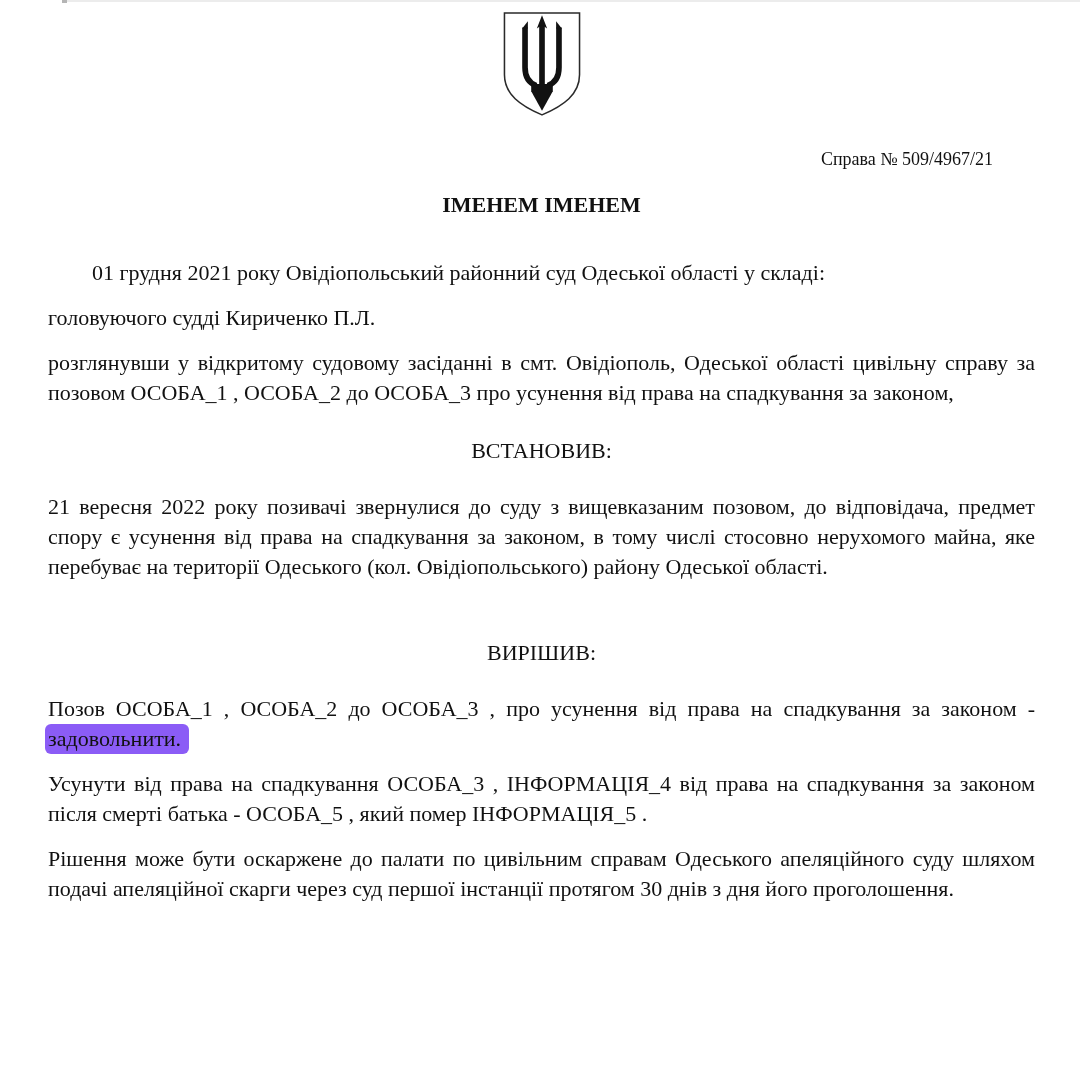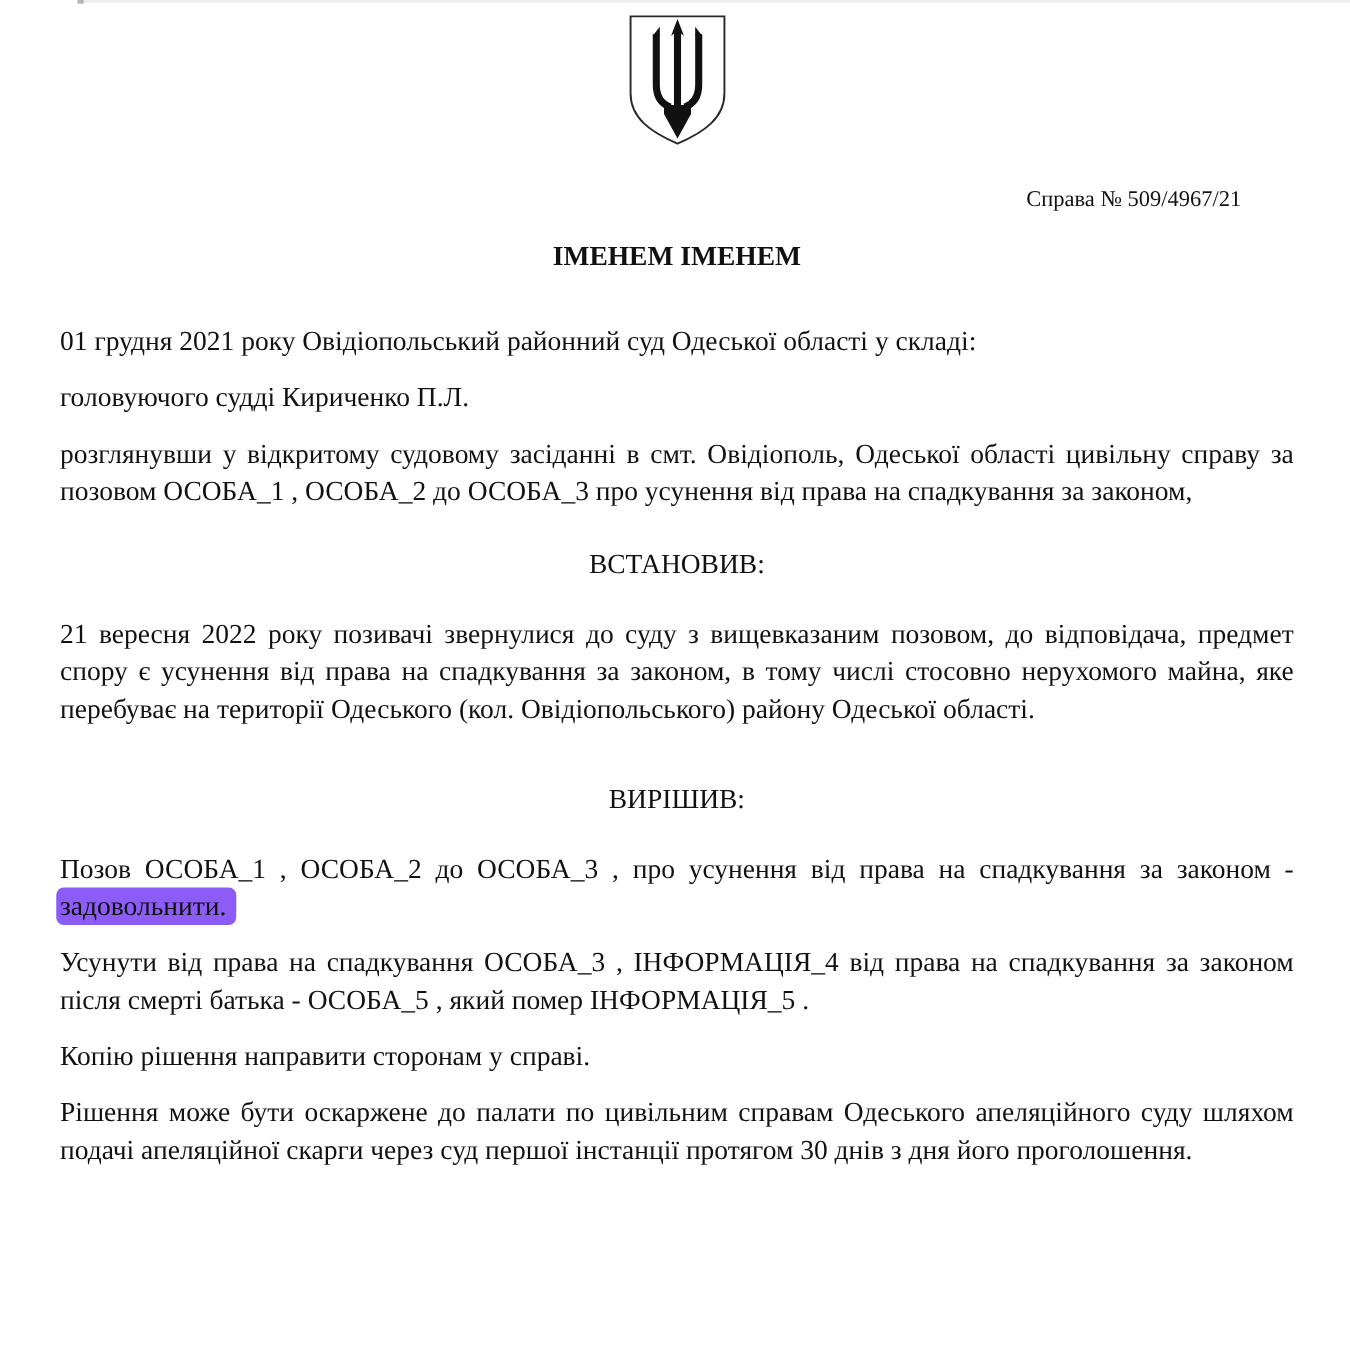--- a/index.html
+++ b/index.html
@@ -56,29 +56,29 @@
     line-height: 30px;
   }
   .title-1 { margin-top: 24px; }
   .title-2 { margin-top: 16px; }
   .body-text p {
     font-size: 22px;
     line-height: 30px;
     margin: 15px 0;
     text-align: justify;
   }
-  .body-text p.first-para { margin-top: 38px; }
+  .body-text p.first-para { margin-top: 38px; margin-left: 44px; }
   .section-heading {
     text-align: center;
     font-size: 22px;
     line-height: 30px;
     font-weight: normal;
     margin: 28px 0 26px 0;
   }
-  .section-heading.decided { margin-top: 42px; }
+  .section-heading.decided { margin-top: 56px; }
   .hl {
     background: #f8ef6d;
     border-radius: 6px;
     padding: 2px 8px 3px 3px;
     margin-left: -3px;
     box-decoration-break: clone;
     -webkit-box-decoration-break: clone;
   }
 </style>
 </head>
@@ -117,18 +117,17 @@
 
     <div class="section-heading">ВСТАНОВИВ:</div>
 
     <p>21 вересня 2022 року позивачі звернулися до суду з вищевказаним позовом, до відповідача, предмет спору є усунення від права на спадкування за законом, в тому числі стосовно нерухомого майна, яке перебуває на території Одеського (кол. Овідіопольського) району Одеської області.</p>
 
     <div class="section-heading decided">ВИРІШИВ:</div>
 
     <p><span>Позов ОСОБА_1 , ОСОБА_2 до ОСОБА_3 , про усунення від права на спадкування за законом - </span><span class="hl" style="background: #8b5cf6;">задовольнити.</span></p>
 
     <p>Усунути від права на спадкування ОСОБА_3 , ІНФОРМАЦІЯ_4 від права на спадкування за законом після смерті батька - ОСОБА_5 , який помер ІНФОРМАЦІЯ_5 .</p>
-    <p>Копію рішення направити сторонам у справі.</p>
     <p>Рішення може бути оскаржене до палати по цивільним справам Одеського апеляційного суду шляхом подачі апеляційної скарги через суд першої інстанції протягом 30 днів з дня його проголошення.</p>
 
   </div>
 
 </div>
 
 </body></html>

